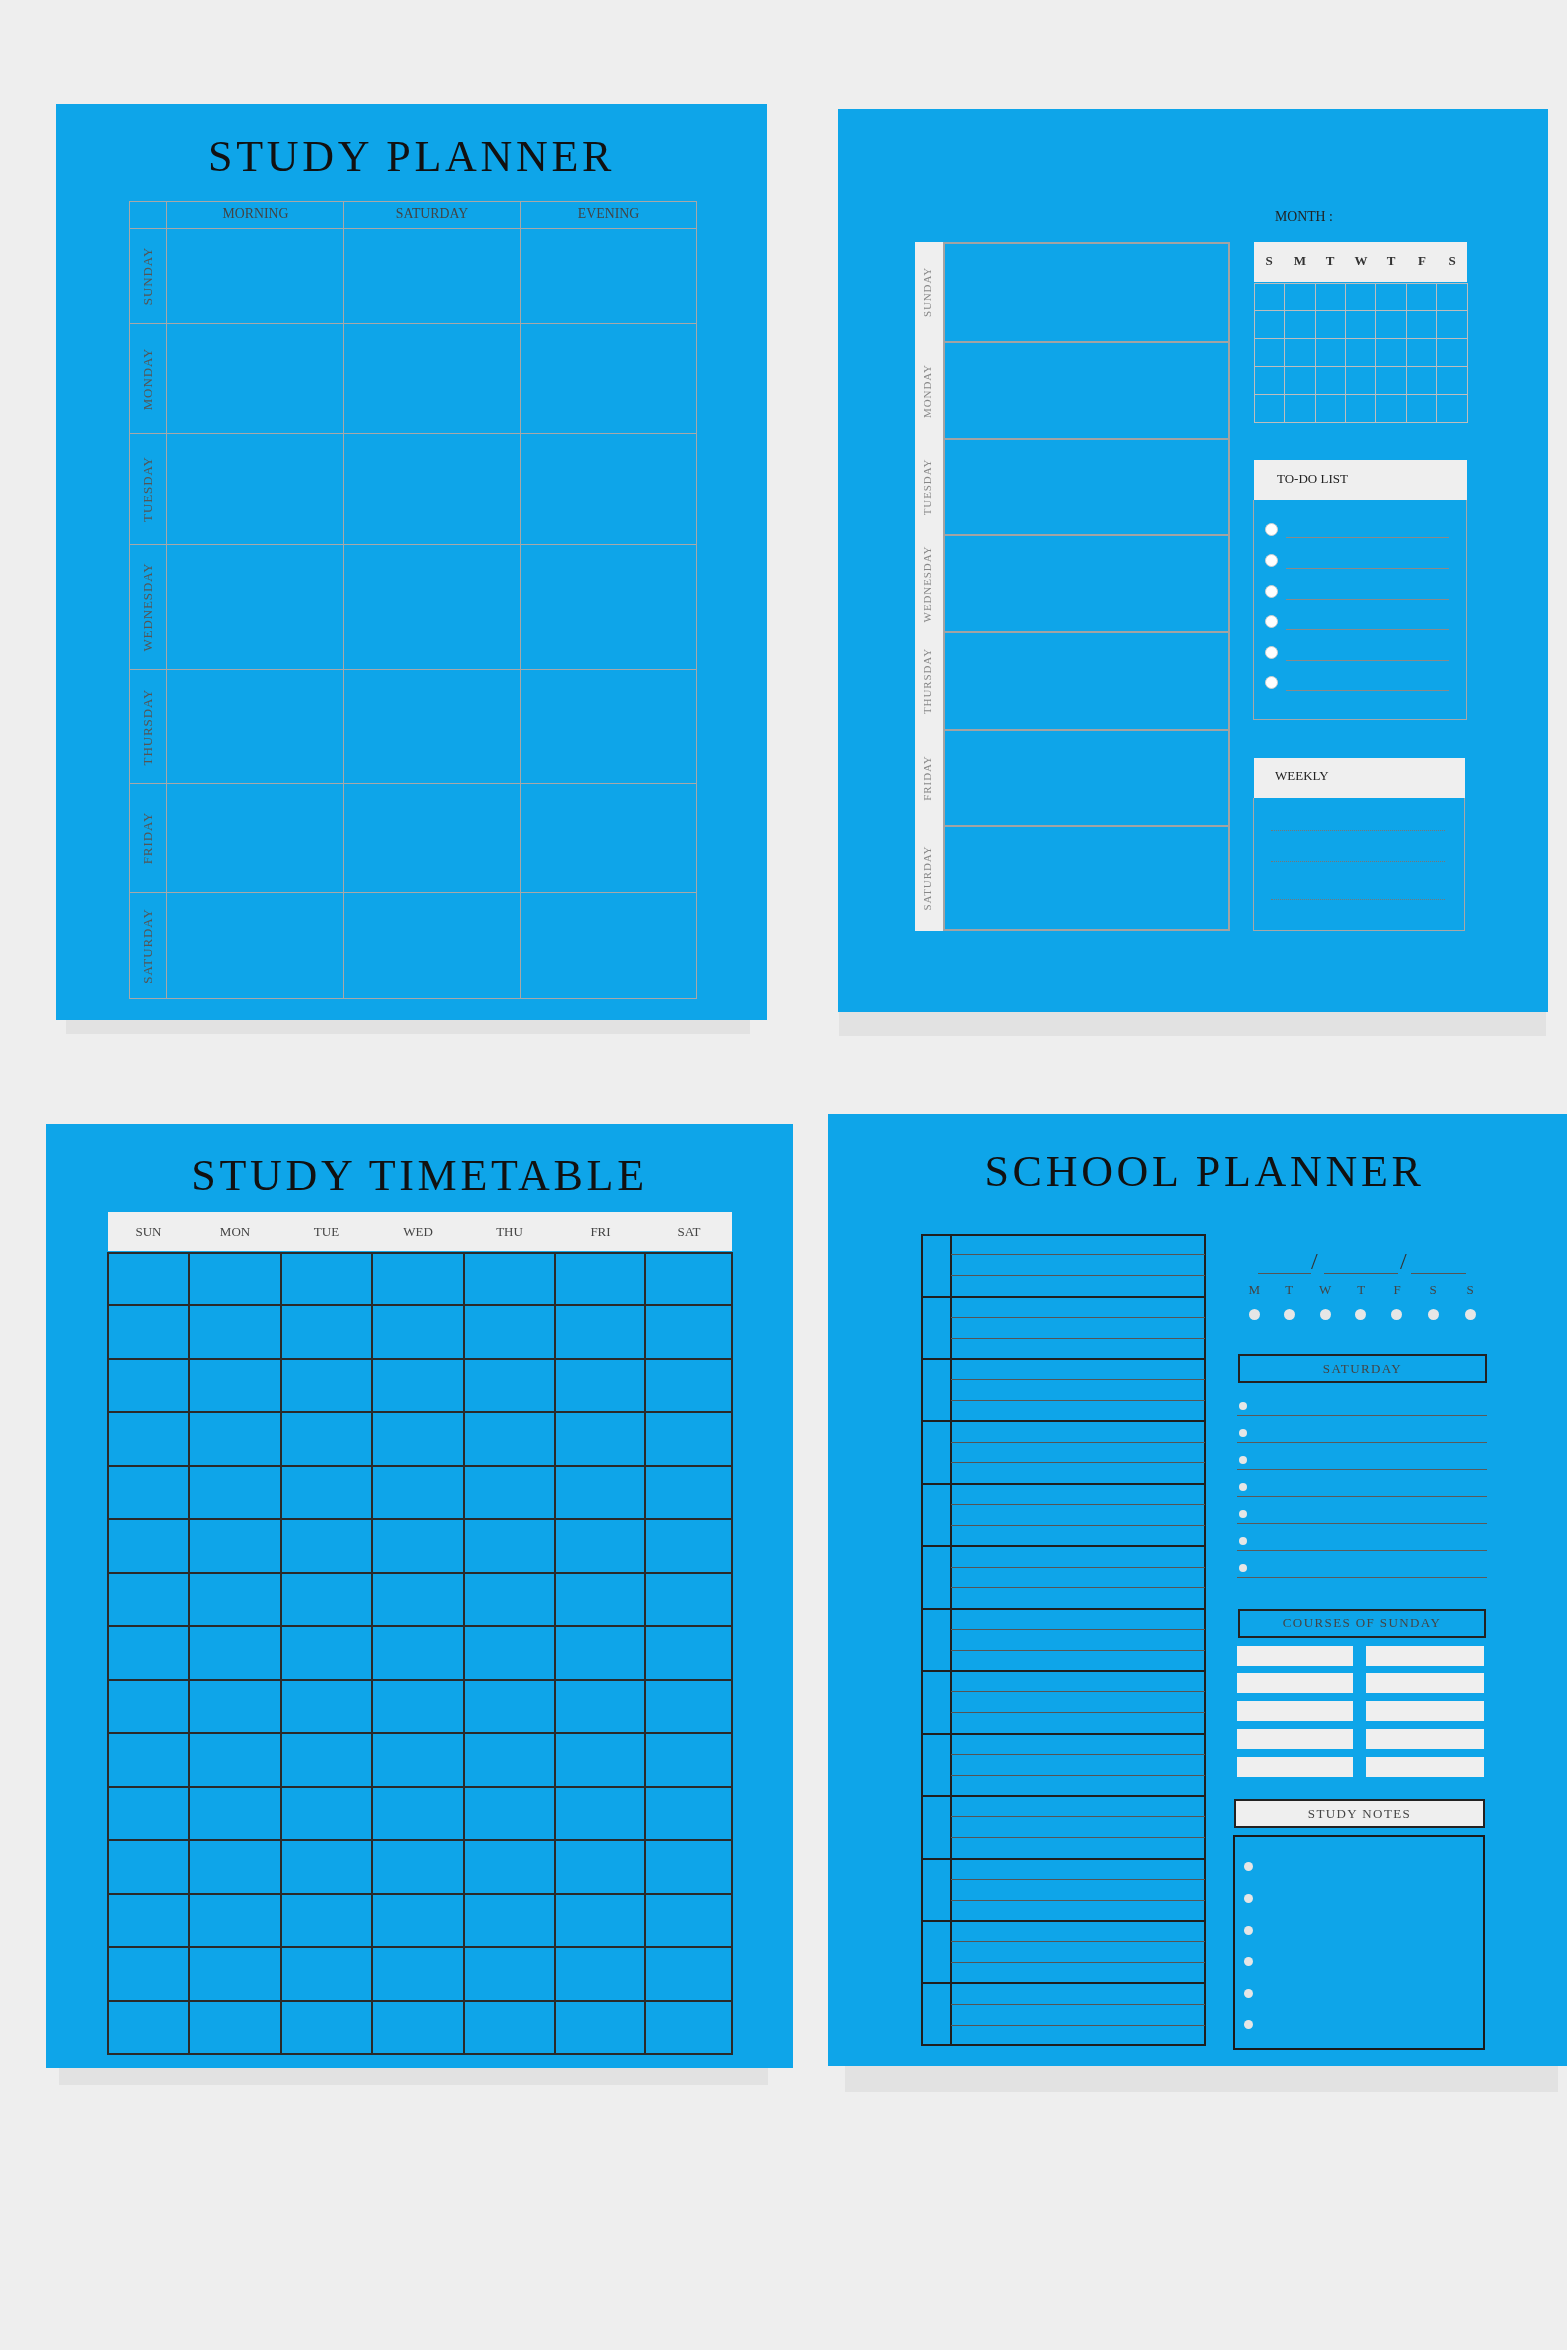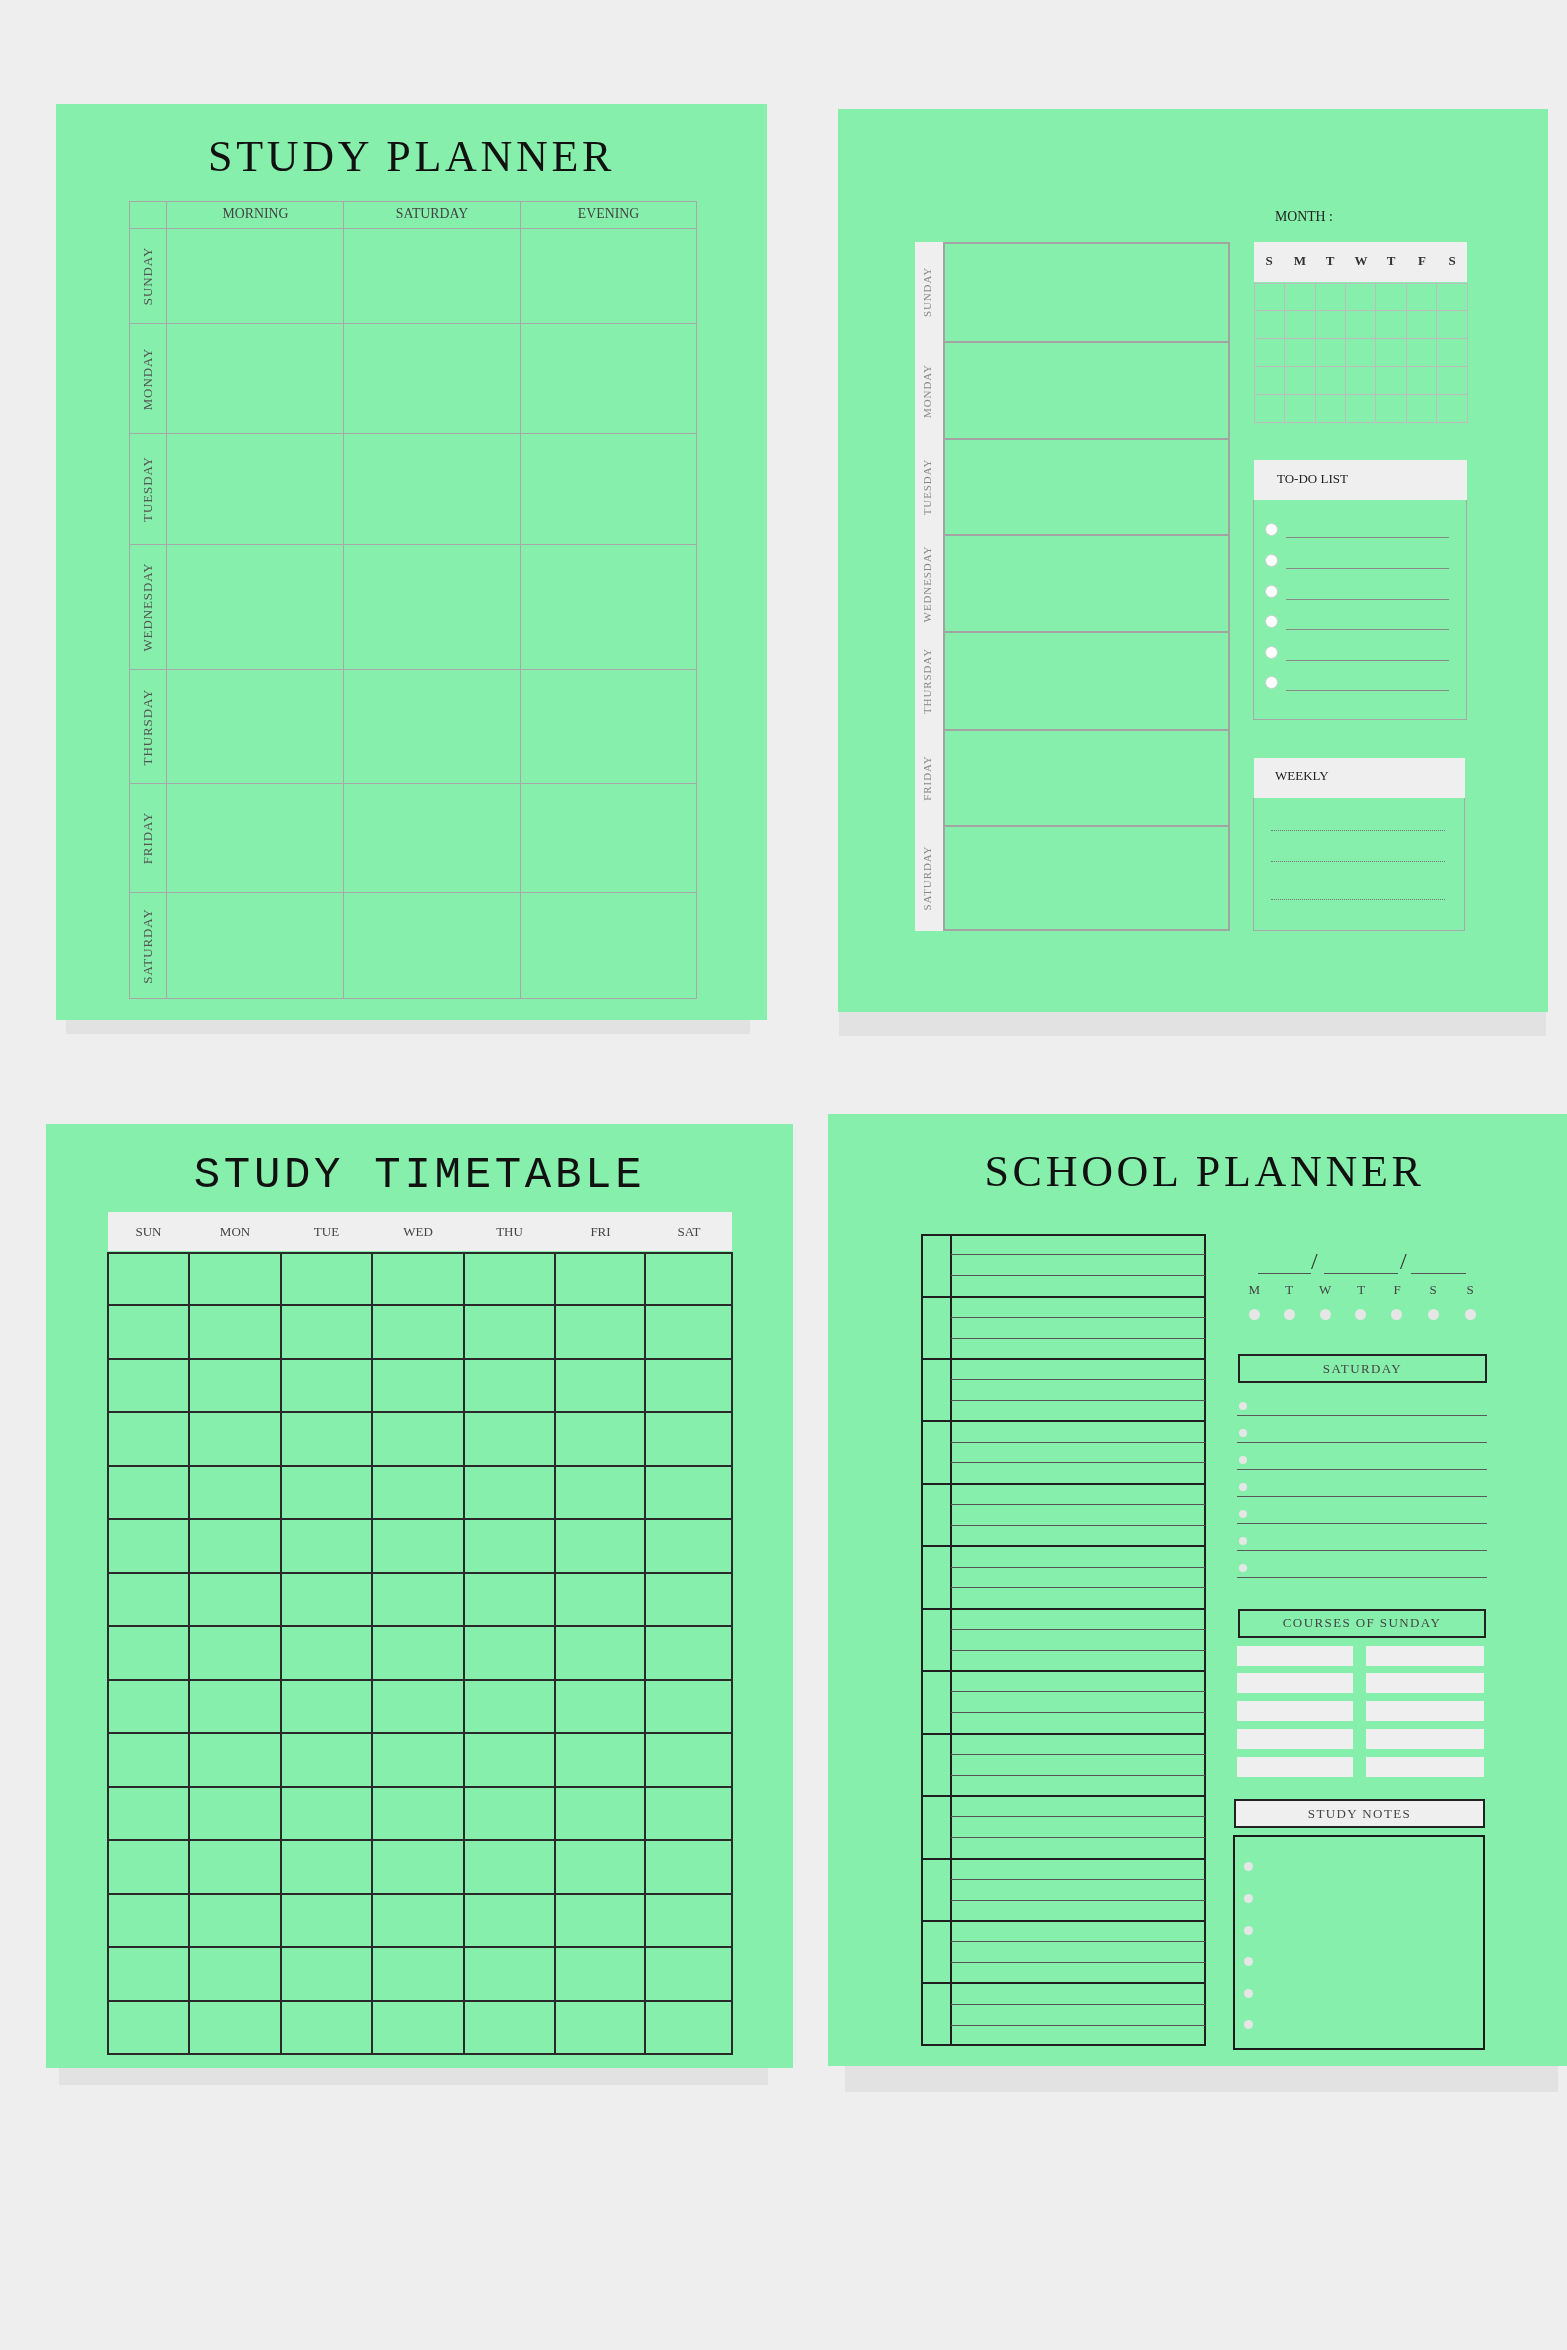--- a/index.html
+++ b/index.html
@@ -1,19 +1,19 @@
 <!DOCTYPE html>
 <html style="font-size:14.7px"><head>
 <meta charset="utf-8">
 <style>
   html, body { margin:0; padding:0; }
   body { width:1568px; height:2351px; background:#eeeeee; position:relative; overflow:hidden;
          font-family:"DejaVu Serif", "Liberation Serif", serif; color:#111; }
   .abs { position:absolute; }
-  .card { position:absolute; background:#86efac; }
+  .card { position:absolute; background:#0ea5e9; }
   .shadow { position:absolute; background:#e2e2e2; }
   .title { position:absolute; text-align:center; font-family:"Liberation Serif","DejaVu Serif",serif;
            font-weight:normal; letter-spacing:3.7px; color:#111; white-space:nowrap; }
   .lbl { position:absolute; font-family:"Liberation Serif","DejaVu Serif",serif; color:#444;
          text-align:center; white-space:nowrap; }
   .vlabel { position:absolute; font-family:"Liberation Serif","DejaVu Serif",serif; color:#555;
             font-size:12px; letter-spacing:0.9px; white-space:nowrap;
             transform:translate(-50%,-50%) rotate(-90deg); }
   .hline { position:absolute; height:0; }
   .vline { position:absolute; width:0; }
@@ -175,21 +175,21 @@
     <div class="abs" style="left: 1254px; top: 758px; width: 211px; height: 40px; background: rgb(239, 239, 239);"></div>
     <div class="lbl" style="left: 1275px; top: 768px; font-size: 13px; color: rgb(34, 34, 34); text-align: left;">WEEKLY</div>
     <div class="abs" style="left: 1253px; top: 798px; width: 212px; height: 133px; border-left: 1.8px solid rgb(168, 168, 168); border-right: 1.8px solid rgb(168, 168, 168); border-bottom: 1.8px solid rgb(168, 168, 168); box-sizing: border-box;"></div>
     <div class="hline" style="left: 1271px; top: 830px; width: 174px; border-top: 1.8px dotted rgb(119, 119, 119);"></div>
     <div class="hline" style="left: 1271px; top: 861px; width: 174px; border-top: 1.8px dotted rgb(119, 119, 119);"></div>
     <div class="hline" style="left: 1271px; top: 899px; width: 174px; border-top: 1.8px dotted rgb(119, 119, 119);"></div>
   </div>
 
 <div class="shadow" style="left:59px;top:2068px;width:709px;height:16.5px;"></div>
 <div class="card" style="left:46px;top:1124px;width:747px;height:944px;">
-  <div class="title" style="left:0;width:747px;top:26px;font-size:44px;font-family:Liberation Mono, monospace;">STUDY TIMETABLE</div>
+  <div class="title" style="left:0;width:747px;top:26px;font-size:44px;">STUDY TIMETABLE</div>
 </div>
 <div id="tt-content">
     <div class="abs" style="left: 108px; top: 1212px; width: 624px; height: 39px; background: rgb(239, 239, 239);"></div>
     <div class="lbl" style="left: 108px; width: 81px; top: 1224px; font-size: 13px; color: rgb(68, 68, 68);">SUN</div>
     <div class="lbl" style="left: 189px; width: 92px; top: 1224px; font-size: 13px; color: rgb(68, 68, 68);">MON</div>
     <div class="lbl" style="left: 281px; width: 91px; top: 1224px; font-size: 13px; color: rgb(68, 68, 68);">TUE</div>
     <div class="lbl" style="left: 372px; width: 92px; top: 1224px; font-size: 13px; color: rgb(68, 68, 68);">WED</div>
     <div class="lbl" style="left: 464px; width: 91px; top: 1224px; font-size: 13px; color: rgb(68, 68, 68);">THU</div>
     <div class="lbl" style="left: 555px; width: 91px; top: 1224px; font-size: 13px; color: rgb(68, 68, 68);">FRI</div>
     <div class="lbl" style="left: 646px; width: 86px; top: 1224px; font-size: 13px; color: rgb(68, 68, 68);">SAT</div>

